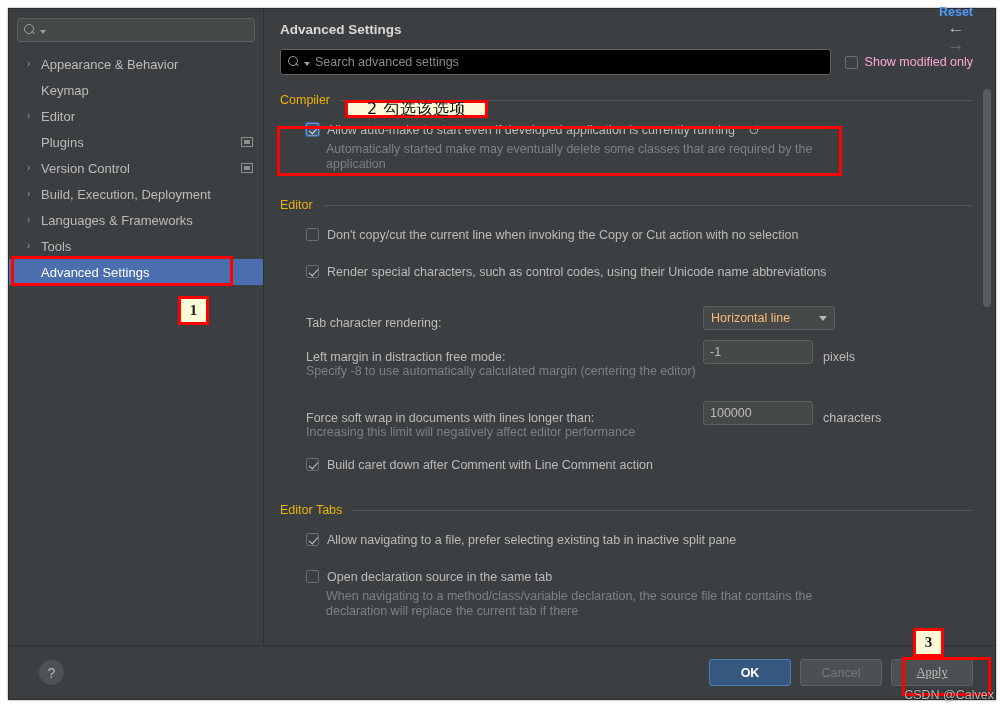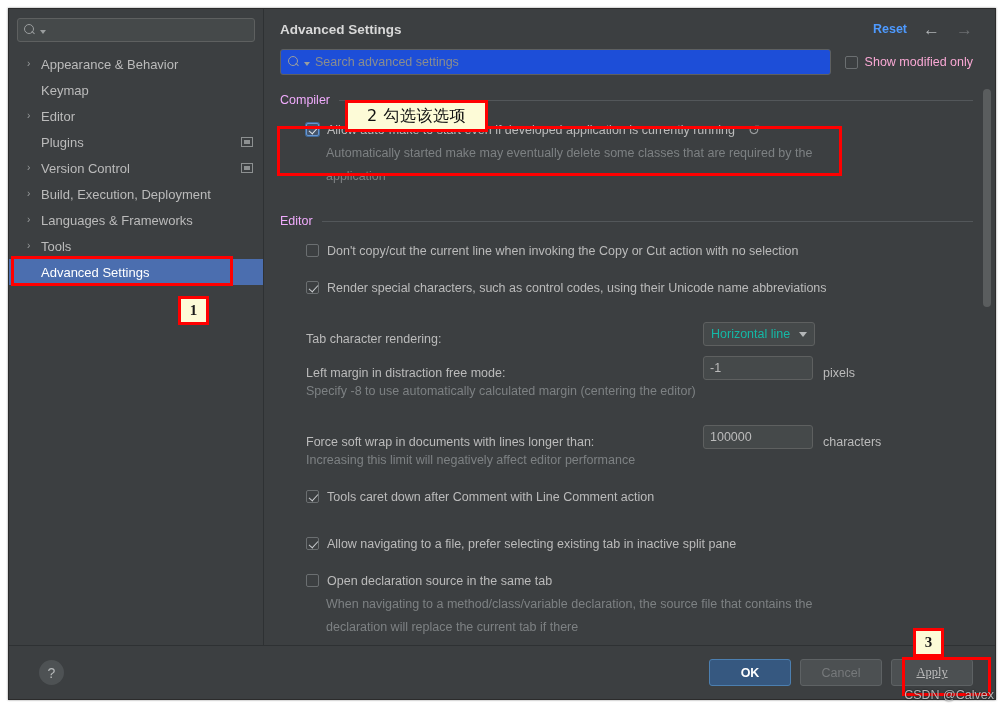--- a/index.html
+++ b/index.html
@@ -169,21 +169,21 @@
   }
   .content-title {
     color: #d8d8d8;
     font-size: 13.5px;
     font-weight: bold;
   }
   .header-actions {
     margin-left: auto;
     display: flex;
     align-items: center;
-    gap: 16px;
+    flex-direction: column;
   }
   .reset-link {
     color: #4e9aff;
     font-size: 12.5px;
     font-weight: bold;
     cursor: pointer;
   }
   .nav-arrow {
     font-size: 17px;
     line-height: 1;
@@ -196,21 +196,21 @@
     display: flex;
     align-items: center;
     padding: 0 22px 0 16px;
     gap: 14px;
     flex: 0 0 auto;
     margin-bottom: 14px;
   }
   .adv-search {
     flex: 1;
     height: 26px;
-    background: #1d4ed8;
+    background: #000000;
     border: 1px solid #5e6060;
     border-radius: 3px;
     display: flex;
     align-items: center;
     padding: 0 7px;
     min-width: 0;
   }
   .adv-search-input {
     flex: 1;
     background: transparent;
@@ -278,21 +278,21 @@
 
   .group { margin-bottom: 4px; }
   .group-header {
     display: flex;
     align-items: center;
     gap: 9px;
     height: 22px;
     margin-bottom: 6px;
   }
   .group-title {
-    color: #f0abfc;
+    color: #eab308;
     font-size: 12.5px;
     white-space: nowrap;
   }
   .group-rule {
     flex: 1;
     height: 1px;
     background: #53575a;
   }
 
   .opt-row {
@@ -303,21 +303,21 @@
     padding-left: 26px;
   }
   .opt-label {
     color: #bbbbbb;
     font-size: 12.5px;
   }
   .opt-desc {
     color: #7d8183;
     font-size: 12.5px;
     padding-left: 46px;
-    line-height: 23px;
+    line-height: 15px;
     max-width: 560px;
   }
   .opt-desc.indent-less { padding-left: 26px; max-width: 600px; }
 
   .rollback-icon {
     display: inline-block;
     color: #9a9d9e;
     font-size: 14px;
     line-height: 1;
     margin-left: 5px;
@@ -330,29 +330,29 @@
     padding-left: 26px;
     min-height: 34px;
   }
   .field-row .flabel {
     color: #bbbbbb;
     font-size: 12.5px;
     width: 397px;
     flex: 0 0 auto;
   }
   .combo {
-    width: 112px;
+    width: 132px;
     height: 24px;
     background: #45494a;
     border: 1px solid #5e6060;
     border-radius: 3px;
     display: flex;
     align-items: center;
     padding: 0 7px;
-    color: #14b8a6;
+    color: #fdba74;
     font-size: 12.5px;
     cursor: pointer;
     flex: 0 0 auto;
   }
   .combo .caret {
     margin-left: auto;
     width: 0; height: 0;
     border-left: 4.5px solid transparent;
     border-right: 4.5px solid transparent;
     border-top: 5px solid #b4b7b8;
@@ -617,27 +617,31 @@
               <span class="flabel">Force soft wrap in documents with lines longer than:</span>
               <input class="textfield" value="100000" style="">
               <span class="unit">characters</span>
             </div>
             <div class="opt-desc indent-less">Increasing this limit will negatively affect editor performance</div>
 
             <div class="spacer-12"></div>
 
             <div class="opt-row">
               <span class="checkbox checked"></span>
-              <span class="opt-label">Tools caret down after Comment with Line Comment action</span>
+              <span class="opt-label">Build caret down after Comment with Line Comment action</span>
             </div>
           </div>
 
           <div class="spacer-18"></div>
 
           <div class="group">
+            <div class="group-header">
+              <span class="group-title">Editor Tabs</span>
+              <span class="group-rule"></span>
+            </div>
 
             <div class="opt-row">
               <span class="checkbox checked"></span>
               <span class="opt-label">Allow navigating to a file, prefer selecting existing tab in inactive split pane</span>
             </div>
 
             <div class="spacer-12"></div>
 
             <div class="opt-row">
               <span class="checkbox"></span>
@@ -664,20 +668,20 @@
       </div>
     </div>
   </div>
 
   <div class="anno-rect" style="left:11px; top:256px; width:222px; height:30px;"></div>
 
   <div class="anno-badge" style="left:178px; top:296px; width:31px; height:29px;">1</div>
 
   <div class="anno-rect" style="left:277px; top:126px; width:565px; height:50px;"></div>
 
-  <div class="anno-note" style="left:345px; top:100px; width:143px; height:32px;">2 勾选该选项</div>
+  <div class="anno-note" style="left:345px; top:100px; width:143px; height:18px;">2 勾选该选项</div>
 
   <div class="anno-badge" style="left:913px; top:628px; width:31px; height:29px;">3</div>
 
   <div class="anno-rect" style="left:902px; top:657px; width:89px; height:39px;"></div>
 
   <div class="watermark">CSDN @Calvex</div>
 </div>
 
 </body></html>

